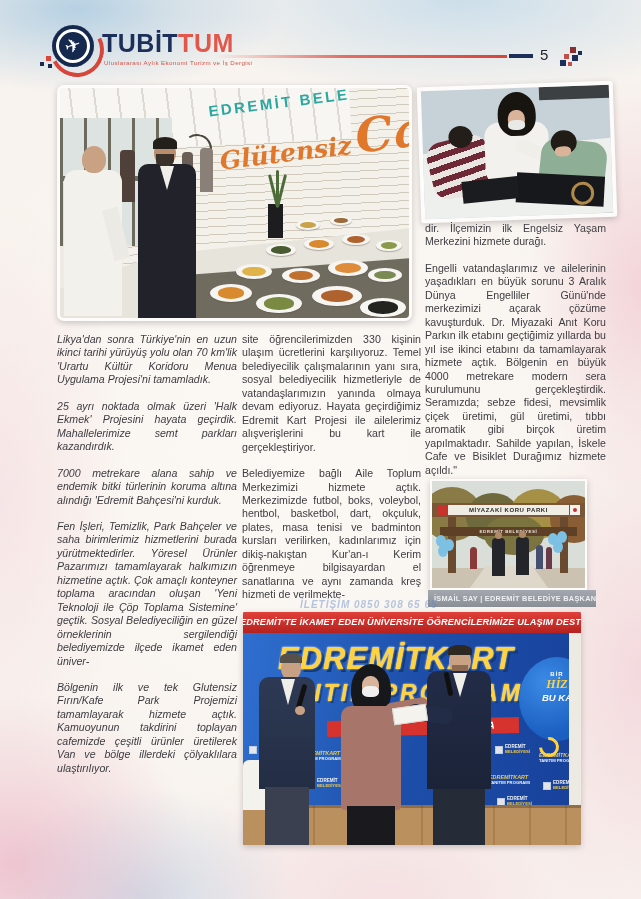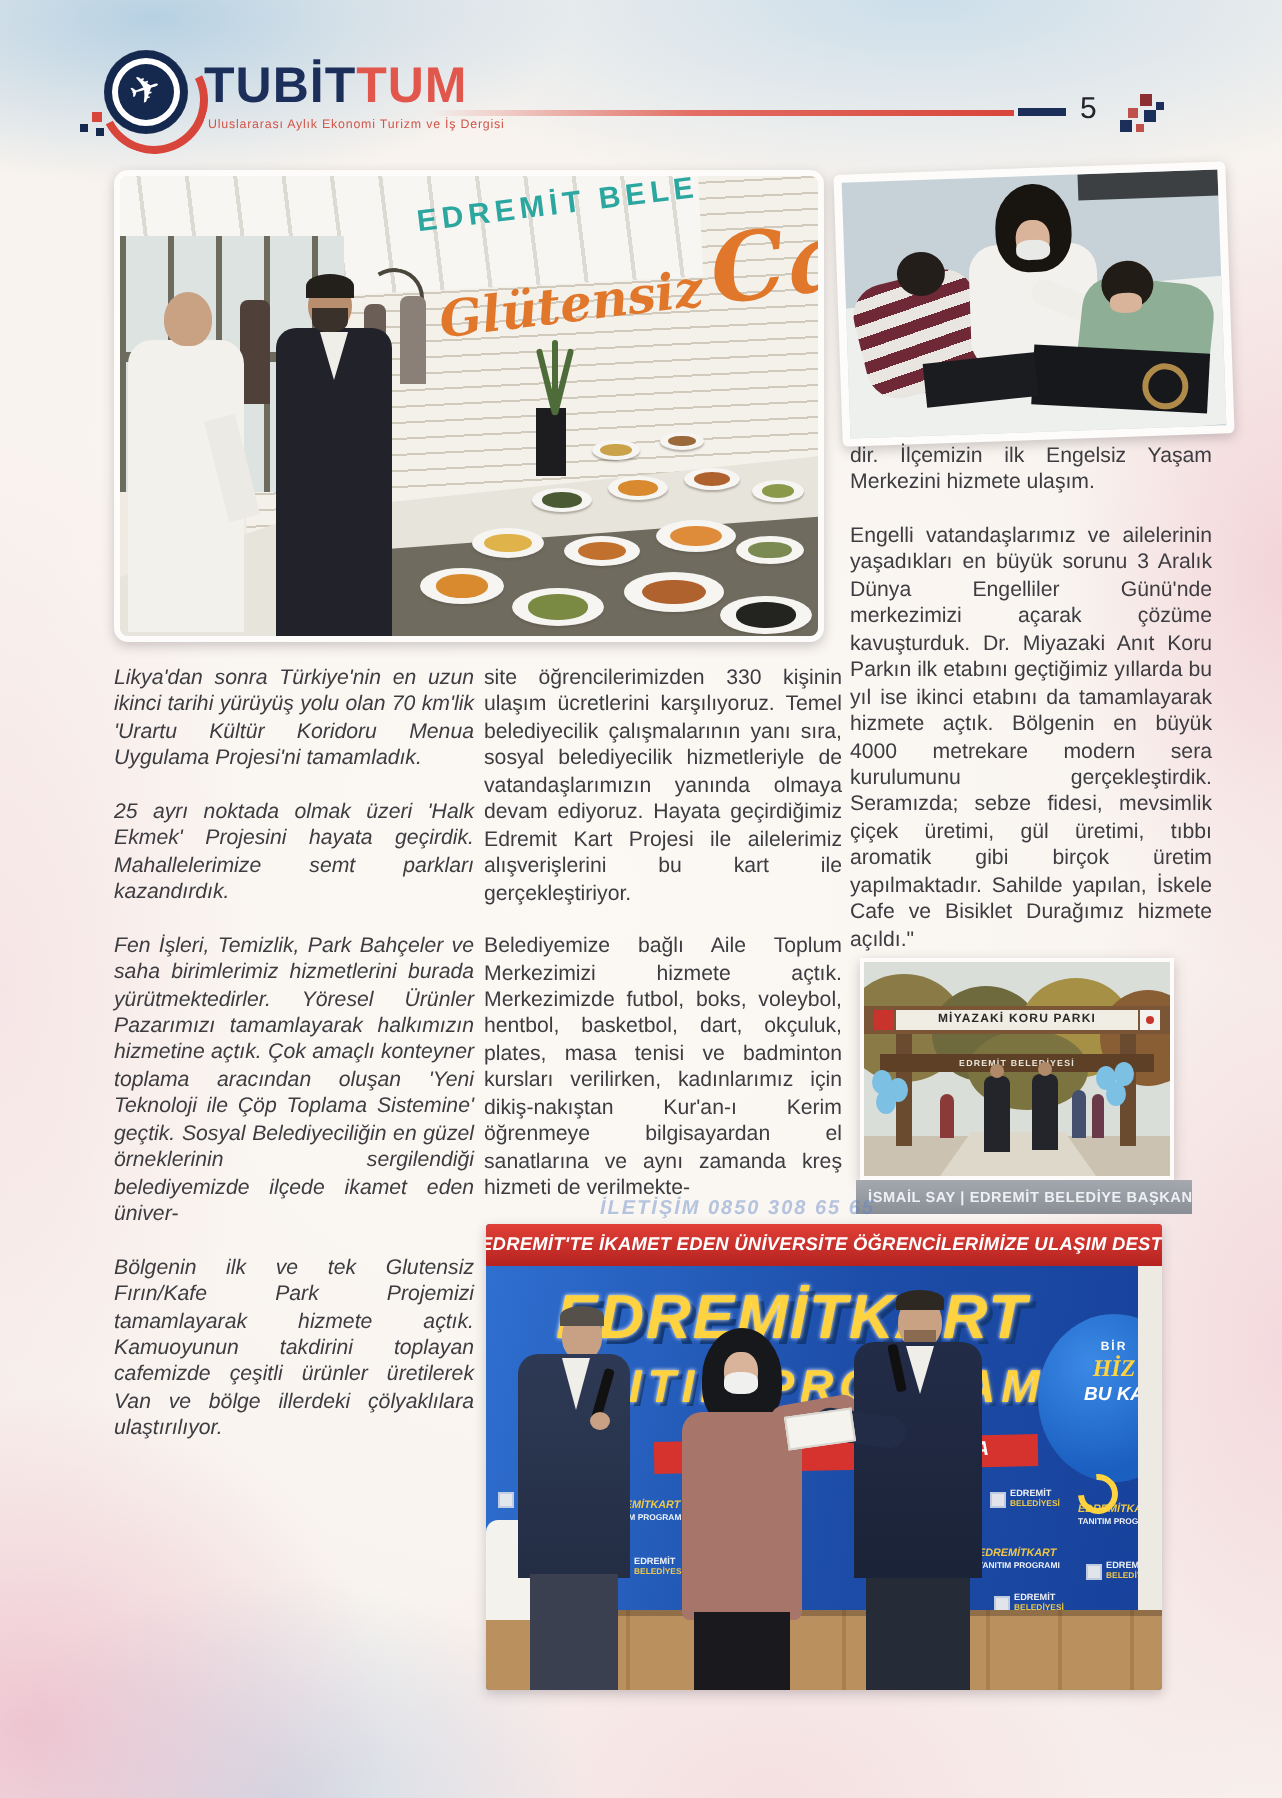--- a/index.html
+++ b/index.html
@@ -277,29 +277,30 @@
 
     <div class="work-mat1">
         <div class="work-ring"></div>
       </div>
     <div class="work-mat2"></div>
   </figure>
 
   <div class="col col1">
     <p>Likya'dan sonra Türkiye'nin en uzun ikinci tarihi yürüyüş yolu olan 70 km'lik 'Urartu Kültür Koridoru Menua Uygulama Projesi'ni tamamladık.</p>
     <p>25 ayrı noktada olmak üzeri 'Halk Ekmek' Projesini hayata geçirdik. Mahallelerimize semt parkları kazandırdık.</p>
+    <p>7000 metrekare alana sahip ve endemik bitki türlerinin koruma altına alındığı 'Edremit Bahçesi'ni kurduk.</p>
     <p>Fen İşleri, Temizlik, Park Bahçeler ve saha birimlerimiz hizmetlerini burada yürütmektedirler. Yöresel Ürünler Pazarımızı tamamlayarak halkımızın hizmetine açtık. Çok amaçlı konteyner toplama aracından oluşan 'Yeni Teknoloji ile Çöp Toplama Sistemine' geçtik.  Sosyal Belediyeciliğin en güzel örneklerinin sergilendiği belediyemizde ilçede ikamet eden üniver-</p>
     <p>Bölgenin ilk ve tek Glutensiz Fırın/Kafe Park Projemizi tamamlayarak hizmete açtık. Kamuoyunun takdirini toplayan cafemizde çeşitli ürünler üretilerek Van ve bölge illerdeki çölyaklılara ulaştırılıyor.</p>
   </div>
   <div class="col col2">
     <p>site öğrencilerimizden 330 kişinin ulaşım ücretlerini karşılıyoruz. Temel belediyecilik çalışmalarının yanı sıra, sosyal belediyecilik hizmetleriyle de vatandaşlarımızın yanında olmaya devam ediyoruz. Hayata geçirdiğimiz Edremit Kart Projesi ile ailelerimiz alışverişlerini bu kart ile gerçekleştiriyor.</p>
     <p>Belediyemize bağlı Aile Toplum Merkezimizi hizmete açtık. Merkezimizde futbol, boks, voleybol, hentbol, basketbol, dart, okçuluk, plates, masa tenisi ve badminton kursları verilirken, kadınlarımız için dikiş-nakıştan Kur'an-ı Kerim öğrenmeye bilgisayardan el sanatlarına ve aynı zamanda kreş hizmeti de verilmekte-</p>
   </div>
   <div class="col col3">
-    <p>dir. İlçemizin ilk Engelsiz Yaşam Merkezini hizmete ulaşım.</p>
+    <p>dir. İlçemizin ilk Engelsiz Yaşam Merkezini hizmete durağı.</p>
     <p>Engelli vatandaşlarımız ve ailelerinin yaşadıkları en büyük sorunu 3 Aralık Dünya Engelliler Günü'nde merkezimizi açarak çözüme kavuşturduk. Dr. Miyazaki Anıt Koru Parkın ilk etabını geçtiğimiz yıllarda bu yıl ise ikinci etabını da tamamlayarak hizmete açtık. Bölgenin en büyük 4000 metrekare modern sera kurulumunu gerçekleştirdik. Seramızda; sebze fidesi, mevsimlik çiçek üretimi, gül üretimi, tıbbı aromatik gibi birçok üretim yapılmaktadır. Sahilde yapılan, İskele Cafe ve Bisiklet Durağımız hizmete açıldı."</p>
   </div>
 
   <figure class="abs photo ph-park" style="margin:0;">
     <div class="tree" style="left:-10px;top:6px;width:60px;height:54px;background:#8a7a45;"></div>
     <div class="tree" style="left:34px;top:12px;width:54px;height:48px;background:#6e6a3e;"></div>
     <div class="tree" style="left:78px;top:8px;width:56px;height:50px;background:#a59045;"></div>
     <div class="tree" style="left:118px;top:14px;width:48px;height:48px;background:#8a5e35;"></div>
     <div class="tree" style="left:52px;top:34px;width:60px;height:40px;background:#7b7340;"></div>
     <div class="park-ground"></div>

